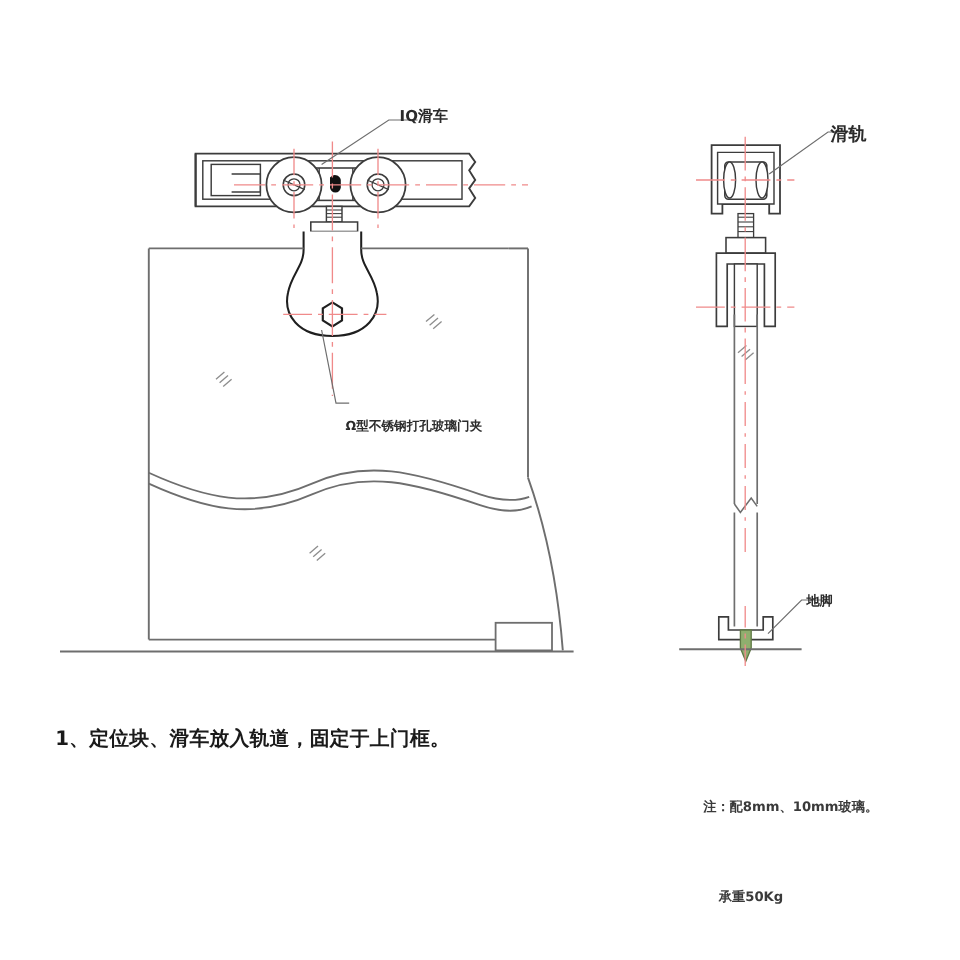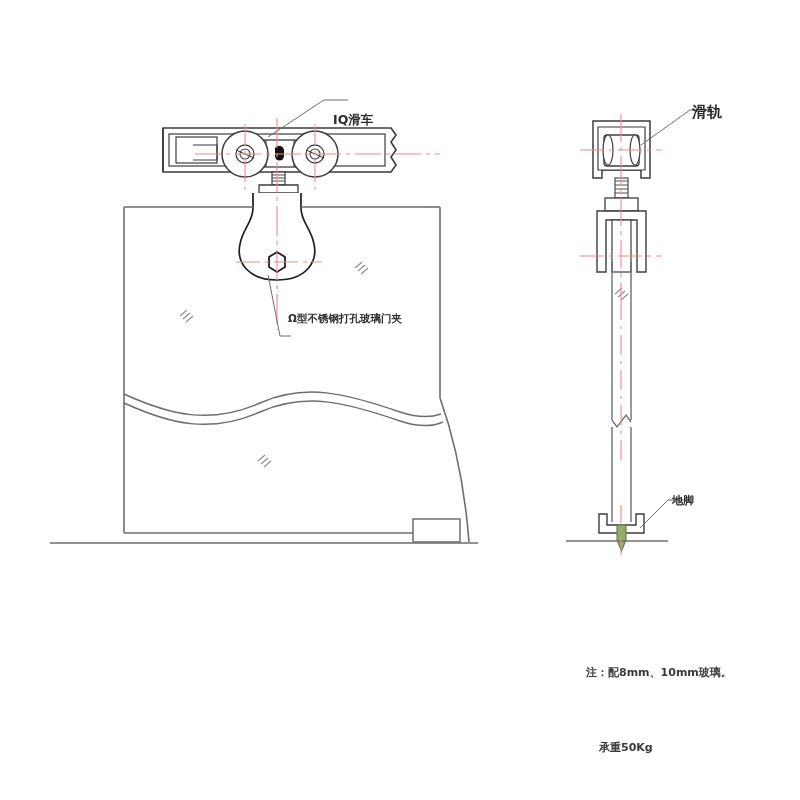--- a/index.html
+++ b/index.html
@@ -37,22 +37,22 @@
   }
   .sidenote .ln{display:block;margin-top:24px;}
   .sidenote .ln.indent{padding-left:13px;}
 
   .lbl{
     position:absolute;
     color:#2b2b2b;
     font-weight:700;
     white-space:nowrap;
   }
-  .lbl-trolley{left:333px; top:89px; font-size:12.5px;margin-top:23px;}
-  .lbl-clamp{left:288px;  top:312px; font-size:10.5px; font-weight:600;}
+  .lbl-trolley{left:333px; top:89px; font-size:12.5px;}
+  .lbl-clamp{left:288px;  top:348px; font-size:10.5px; font-weight:600;}
   .lbl-rail{left:692px;  top:103px; font-size:15px;text-align:right;}
   .lbl-foot{left:672px;  top:493px; font-size:11px;}
 </style>
 </head>
 <body>
 
 <div id="sheet">
   <svg width="800" height="800" viewBox="0 0 800 800">
     <defs>
       <g id="glassHatch">
@@ -210,20 +210,21 @@
     </g>
   </svg>
 </div>
 
 <div class="lbl lbl-trolley">IQ滑车</div>
 <div class="lbl lbl-clamp">Ω型不锈钢打孔玻璃门夹</div>
 <div class="lbl lbl-rail">滑轨</div>
 <div class="lbl lbl-foot">地脚</div>
 
 <div class="notes">
+  <span class="ln">1、定位块、滑车放入轨道，固定于上门框。</span>
   
   
   
   
 </div>
 
 <div class="sidenote">
   <span class="ln">注：配8mm、10mm玻璃。</span>
   <span class="ln indent">承重50Kg</span>
 </div>

